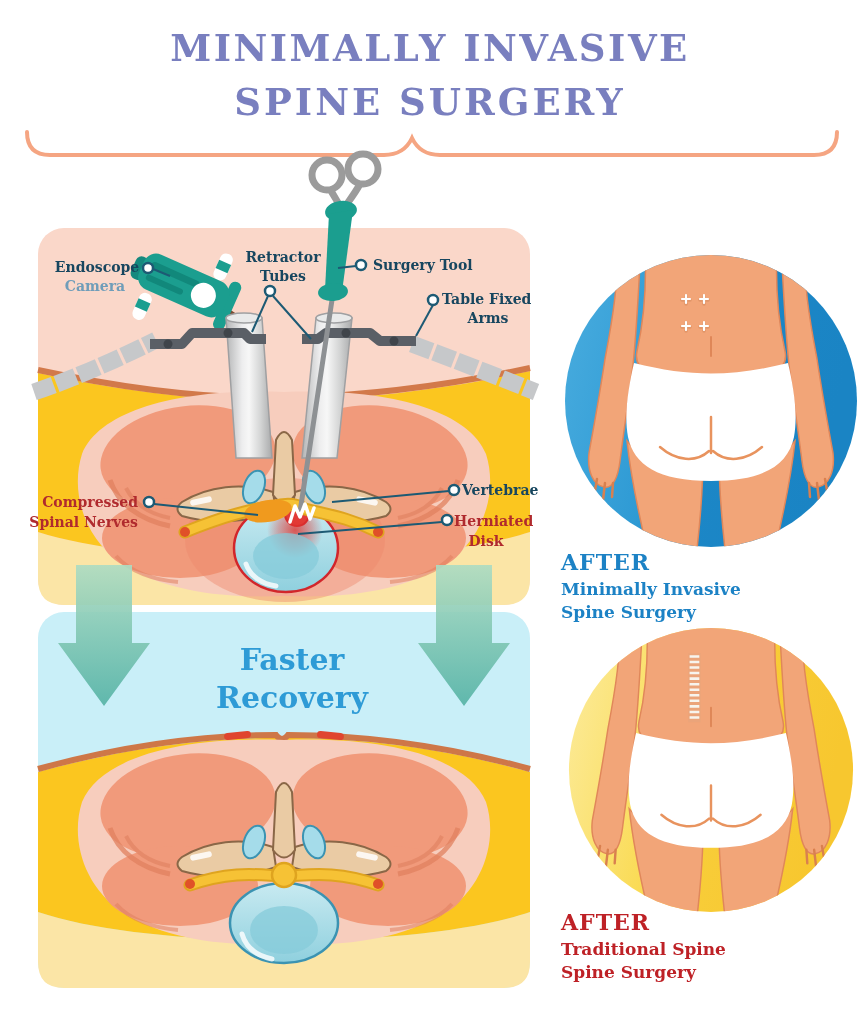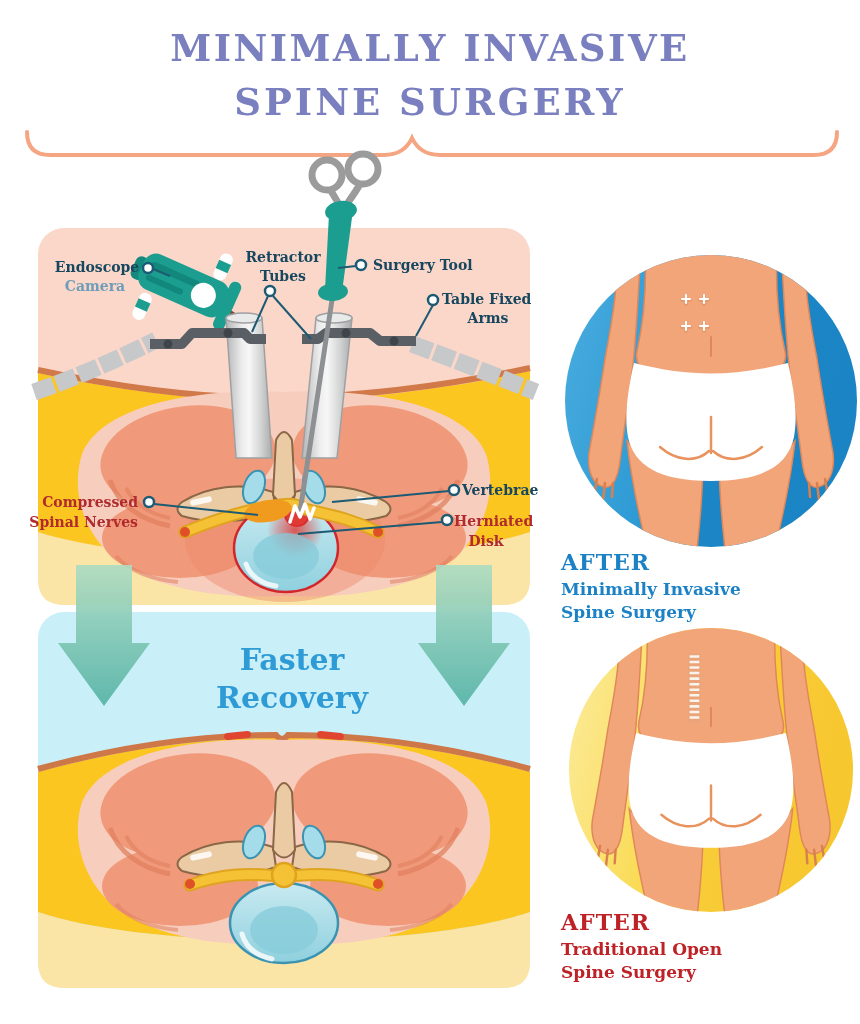--- a/index.html
+++ b/index.html
@@ -305,17 +305,17 @@
     <g clip-path="url(#circleClip)">
       <use href="#bodyFigure"></use>
       <g>
         <line x1="131" y1="28" x2="131" y2="99" stroke="#DFA47E" stroke-width="13" opacity="0.35"></line>
         <line x1="131" y1="30" x2="131" y2="97" stroke="#F7F4EE" stroke-width="10" stroke-dasharray="2.6 3.1"></line>
       </g>
     </g>
   </svg>
   <div id="caption-bottom" class="circle-caption">
     <div class="cap-heading">AFTER</div>
-    <div class="cap-line">Traditional Open</div>
+    <div class="cap-line">Traditional Spine</div>
     <div class="cap-line">Spine Surgery</div>
   </div>
 
 </div>
 
 </body></html>

